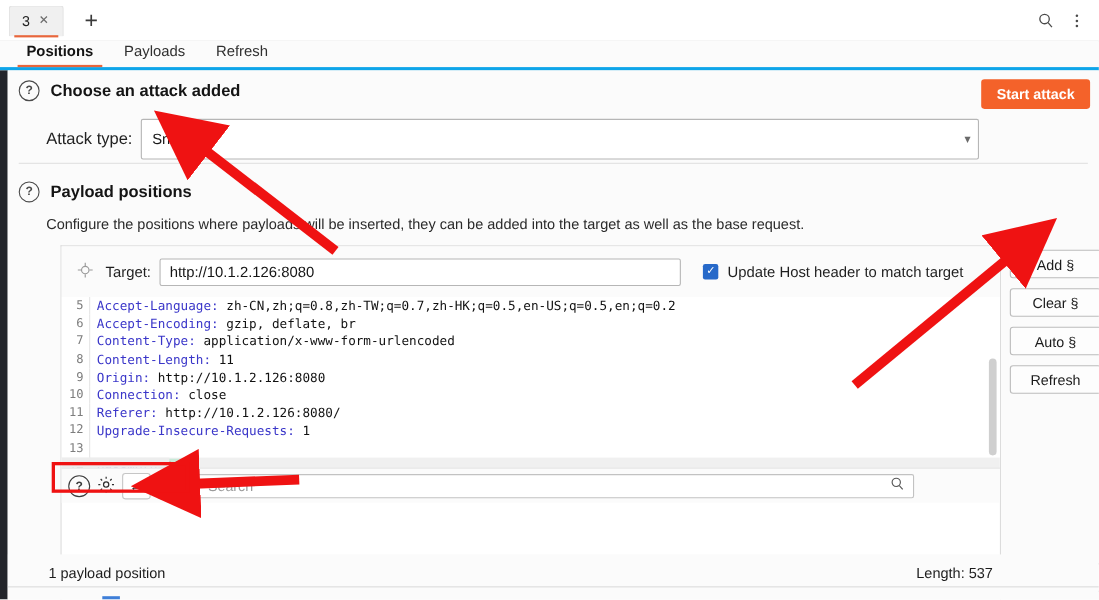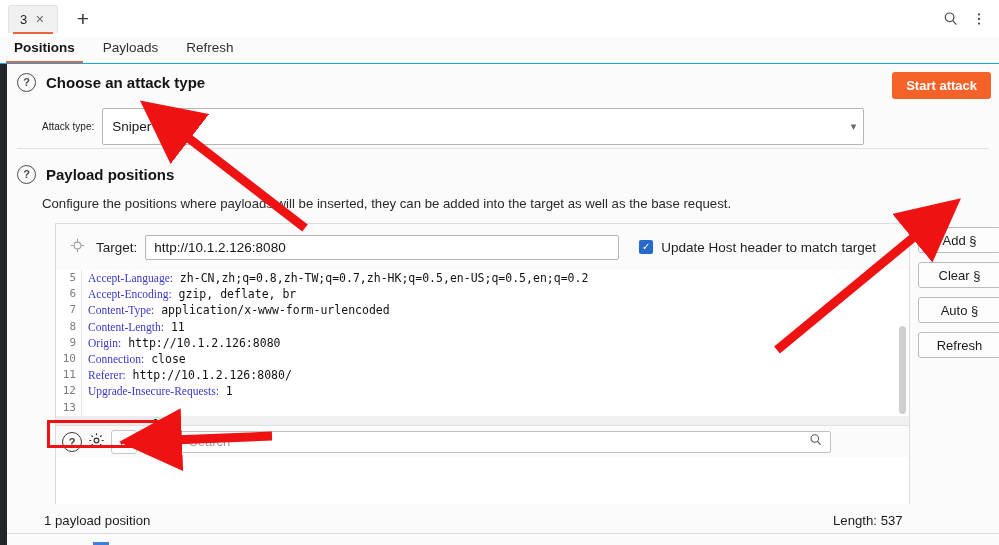--- a/index.html
+++ b/index.html
@@ -36,22 +36,22 @@
   .new-tab{
     margin-left:12px;width:26px;height:26px;display:flex;align-items:center;justify-content:center;
     font-size:21px;color:#3a3a3a;font-weight:300;line-height:1;
   }
   .tabstrip-right{margin-left:auto;display:flex;align-items:center;gap:6px;padding-right:9px;}
   .icon-btn{width:22px;height:22px;display:flex;align-items:center;justify-content:center;}
 
   
   .subtabs{
     position:absolute;left:0;top:37px;width:999px;height:27px;
-    background:#fbfbfb;border-bottom:1px solid #0ea5e9;
-    display:flex;align-items:flex-end;box-sizing:border-box;
+    background:#fbfbfb;border-bottom:3px solid #0ea5e9;
+    display:flex;align-items:flex-end;padding-left:10px;box-sizing:border-box;
   }
   .subtab{
     position:relative;padding:0 14px 5px 14px;font-size:13.5px;color:#303030;height:100%;
     display:flex;align-items:center;box-sizing:border-box;
   }
   .subtab.active{color:#141414;font-weight:600;}
   .subtab.active:after{
     content:"";position:absolute;left:6px;right:6px;bottom:0;height:2px;background:#e8663c;
   }
 
@@ -67,21 +67,21 @@
   .section-head{display:flex;align-items:center;gap:10px;}
   .qmark{
     width:17px;height:17px;border-radius:50%;border:1.4px solid #4b4b4b;
     display:flex;align-items:center;justify-content:center;
     font-size:11px;color:#4b4b4b;line-height:1;font-weight:600;
   }
   .section-title{font-size:15px;font-weight:700;color:#141414;}
 
   .sec1{position:absolute;left:10px;top:9px;}
   .attack-row{position:absolute;left:35px;top:44px;display:flex;align-items:center;gap:8px;}
-  .attack-label{font-size:10px;color:#222;}
+  .attack-label{font-size:15px;color:#222;}
   .combo{
     width:762px;height:37px;background:#fff;border:1px solid #b6b6b6;border-radius:2px;
     display:flex;align-items:center;justify-content:space-between;
     padding:0 7px 0 9px;box-sizing:border-box;font-size:13.5px;color:#181818;
   }
   .combo .chev{color:#6a6a6a;font-size:11px;}
 
   .start-attack{
     position:absolute;right:8px;top:8px;
     background:#f4622a;color:#fff;font-size:13px;font-weight:700;
@@ -122,21 +122,21 @@
     font-family:"DejaVu Sans Mono", monospace;font-size:11.5px;line-height:16.2px;
     white-space:pre;color:#111;
   }
   .cline{display:flex;height:16.2px;align-items:center;}
   .cline.current{background:#f0f0f0;}
   .gutter{
     width:26px;min-width:26px;text-align:right;padding-right:5px;box-sizing:border-box;
     color:#7d7d7d;font-size:11px;border-right:1px solid #e6e6e6;
   }
   .ctext{padding-left:6px;}
-  .k{color:#3a36c9;font-family:Liberation Serif, serif;}
+  .k{color:#3a36c9;}
   .v{color:#111;}
   .sect{background:#c9ead9;}
   .sect .sg{color:#b03a2c;}
 
   .code-scroll-v{
     position:absolute;right:3px;top:56px;width:7px;height:88px;background:#cfcfcf;border-radius:4px;
   }
   .code-scroll-h{
     position:absolute;left:0;bottom:0;width:98px;height:9px;background:#ededed;
   }
@@ -231,21 +231,21 @@
       <span>Refresh</span>
     </div>
   </div>
 
   <div class="rail"></div>
 
   <div class="body">
 
     <div class="sec1 section-head">
       <span class="qmark">?</span>
-      <span class="section-title">Choose an attack type</span>
+      <span class="section-title">Choose an attack added</span>
     </div>
 
     <div class="attack-row">
       <span class="attack-label">Attack type:</span>
       <div class="combo">
         <span>Sniper</span>
         <span class="chev">▾</span>
       </div>
     </div>
 

